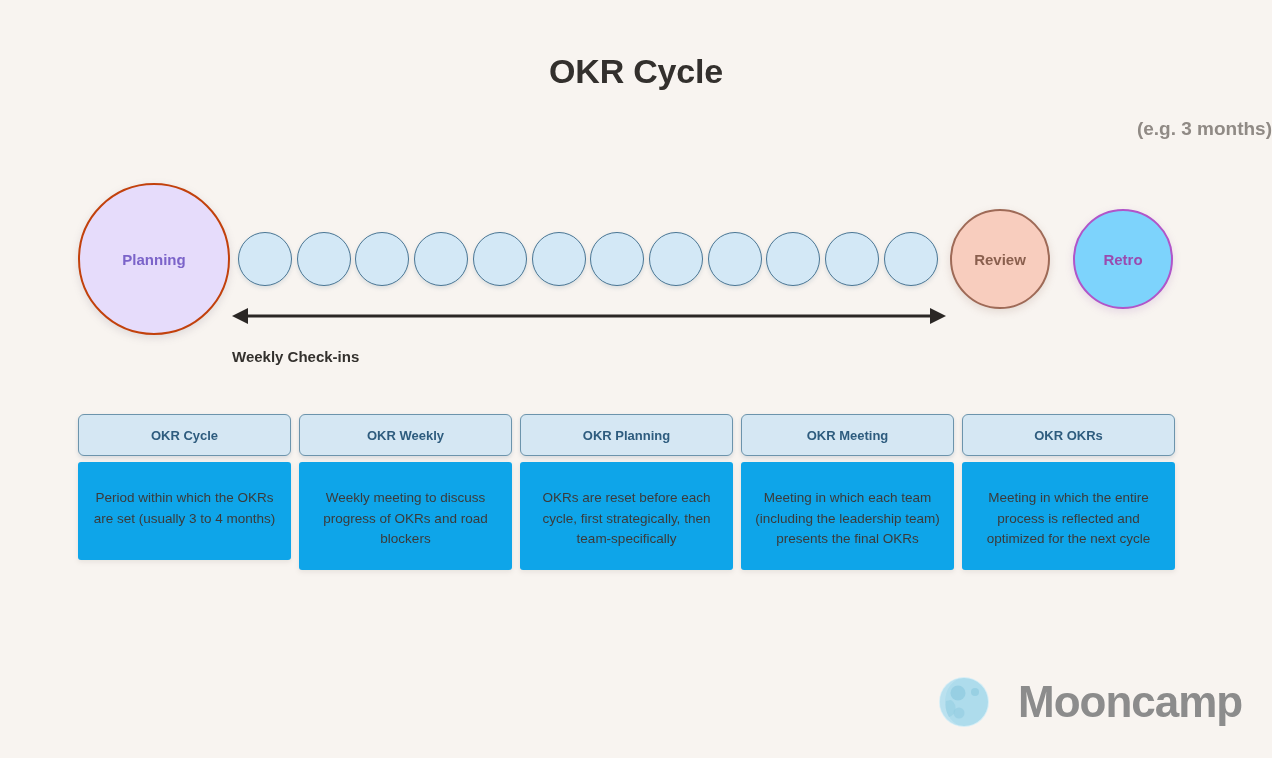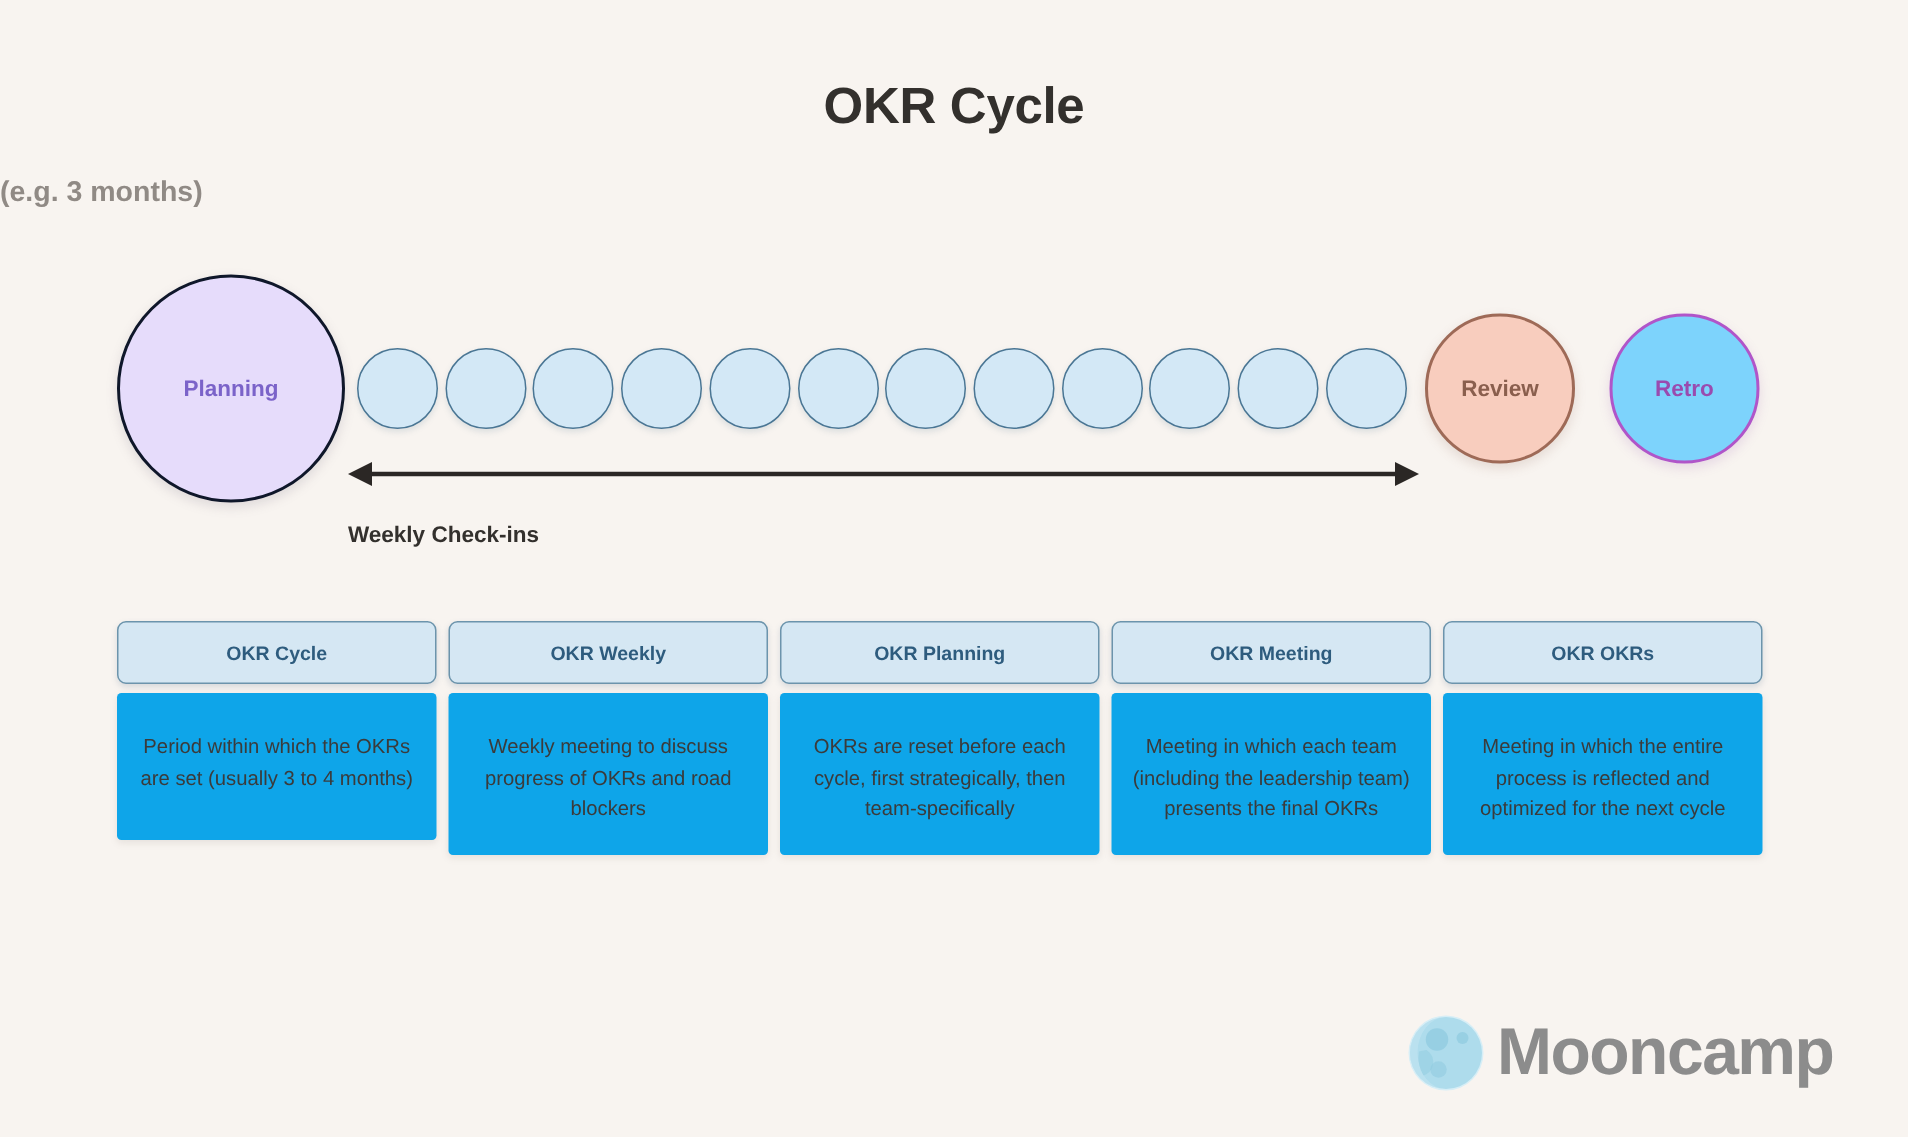--- a/index.html
+++ b/index.html
@@ -23,21 +23,21 @@
     top: 52px; left: 0; width: 1272px;
     text-align: center;
     font-size: 34px;
     font-weight: bold;
     color: #33302D;
     letter-spacing: -0.2px;
   }
   .subtitle {
     position: absolute;
     top: 118px; left: 0; width: 1272px;
-    text-align: left;
+    text-align: right;
     font-size: 19px;
     font-weight: bold;
     color: #908A85;
   }
 
   
   .cycle-row {
     position: absolute;
     top: 183px;
     left: 78px;
@@ -54,21 +54,21 @@
     display: flex;
     align-items: center;
     justify-content: center;
     font-size: 15px;
     font-weight: bold;
     box-shadow: 0 3px 8px rgba(120,110,130,0.20);
   }
   .big-planning {
     left: 0;
     background: #E6DCFB;
-    border: 2px solid #0f172a;
+    border: 2px solid #c2410c;
     color: #7B63C9;
   }
   .big-review {
     left: 872px;
     width: 100px; height: 100px;
     top: 26px;
     background: #F8CDBE;
     border: 2px solid #9E6A57;
     color: #8A5F4E;
     box-shadow: 0 3px 8px rgba(150,110,95,0.20);
@@ -161,21 +161,21 @@
     box-shadow: 0 2px 5px rgba(140,130,125,0.16);
   }
 
   
   .logo {
     position: absolute;
     left: 938px;
     top: 676px;
     display: flex;
     align-items: center;
-    gap: 8px;
+    gap: 28px;
   }
   .logo-text {
     font-size: 44px;
     font-weight: bold;
     color: #8C8C8C;
     letter-spacing: -1px;
     line-height: 1;
   }
 </style>
 </head>

